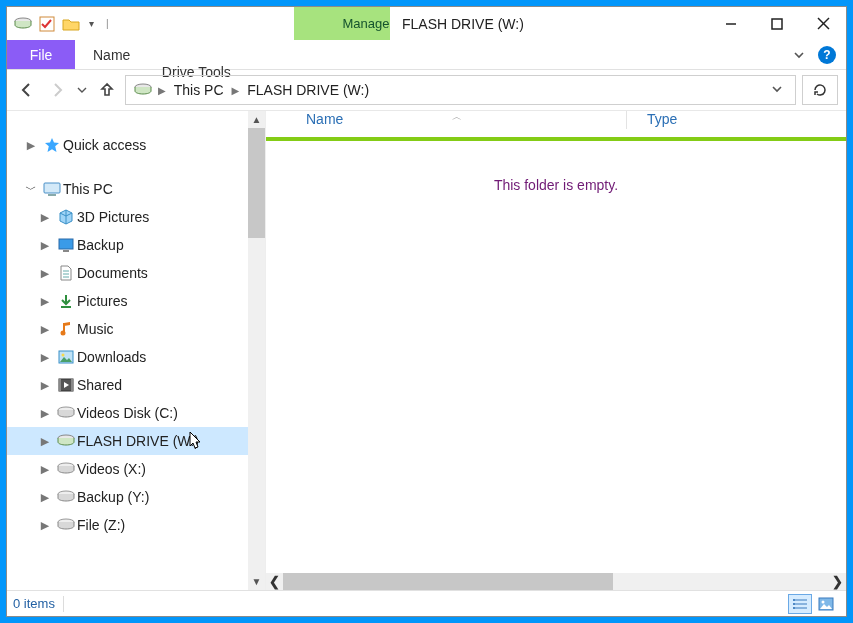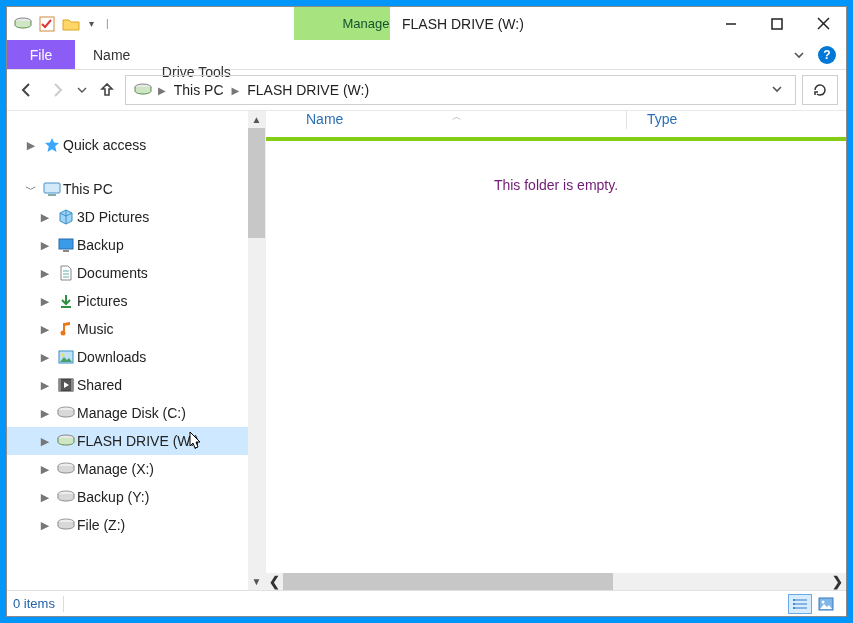--- a/index.html
+++ b/index.html
@@ -418,21 +418,21 @@
               <span>Shared</span>
             </div>
             <div class="tree-row indent2" style="position: relative;">
               <span class="chev">▶</span>
               <span class="icon">
                 <svg width="18" height="14" viewBox="0 0 18 14">
                   <ellipse cx="9" cy="4" rx="8" ry="3" fill="#eee" stroke="#999"></ellipse>
                   <path d="M1 4v4c0 1.7 3.6 3 8 3s8-1.3 8-3V4" fill="#d8d8d8" stroke="#888"></path>
                 </svg>
               </span>
-              <span>Manage Disk (C:)</span>
+              <span>Videos Disk (C:)</span>
             </div>
             <div class="tree-row indent2 selected" style="position: relative;">
               <span class="chev">▶</span>
               <span class="icon">
                 <svg width="18" height="14" viewBox="0 0 18 14">
                   <ellipse cx="9" cy="4" rx="8" ry="3" fill="#e8e8e8" stroke="#888"></ellipse>
                   <path d="M1 4v4c0 1.7 3.6 3 8 3s8-1.3 8-3V4" fill="#cfe6c4" stroke="#5a8a4a"></path>
                 </svg>
               </span>
               <span>FLASH DRIVE (W:)</span>
@@ -441,21 +441,21 @@
                 </svg></span>
             </div>
             <div class="tree-row indent2" style="position: relative;">
               <span class="chev">▶</span>
               <span class="icon">
                 <svg width="18" height="14" viewBox="0 0 18 14">
                   <ellipse cx="9" cy="4" rx="8" ry="3" fill="#eee" stroke="#999"></ellipse>
                   <path d="M1 4v4c0 1.7 3.6 3 8 3s8-1.3 8-3V4" fill="#d8d8d8" stroke="#888"></path>
                 </svg>
               </span>
-              <span>Manage (X:)</span>
+              <span>Videos (X:)</span>
             </div>
             <div class="tree-row indent2" style="position: relative;">
               <span class="chev">▶</span>
               <span class="icon">
                 <svg width="18" height="14" viewBox="0 0 18 14">
                   <ellipse cx="9" cy="4" rx="8" ry="3" fill="#eee" stroke="#999"></ellipse>
                   <path d="M1 4v4c0 1.7 3.6 3 8 3s8-1.3 8-3V4" fill="#d8d8d8" stroke="#888"></path>
                 </svg>
               </span>
               <span>Backup (Y:)</span>

